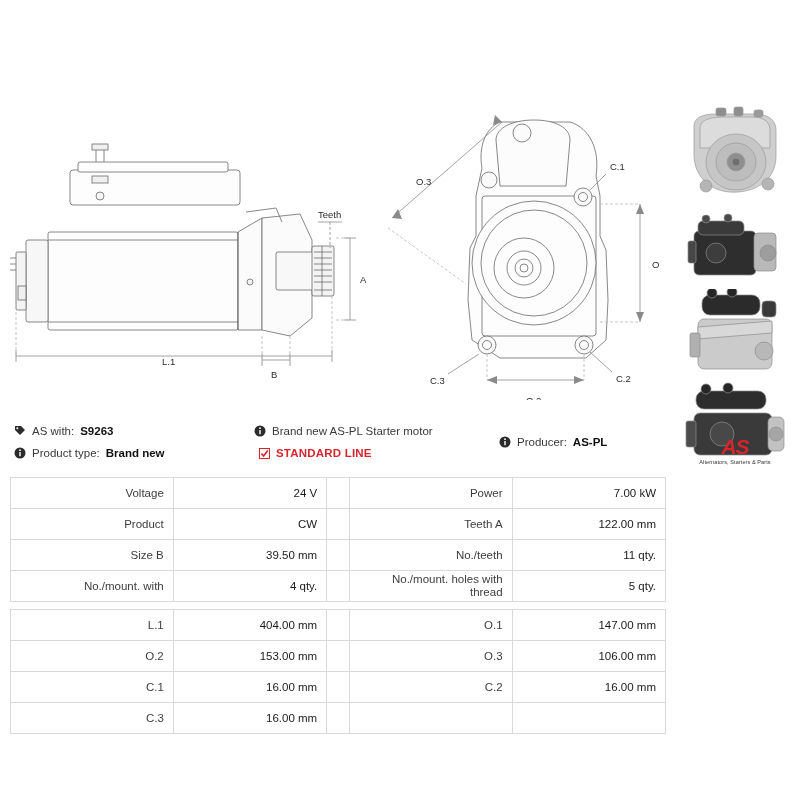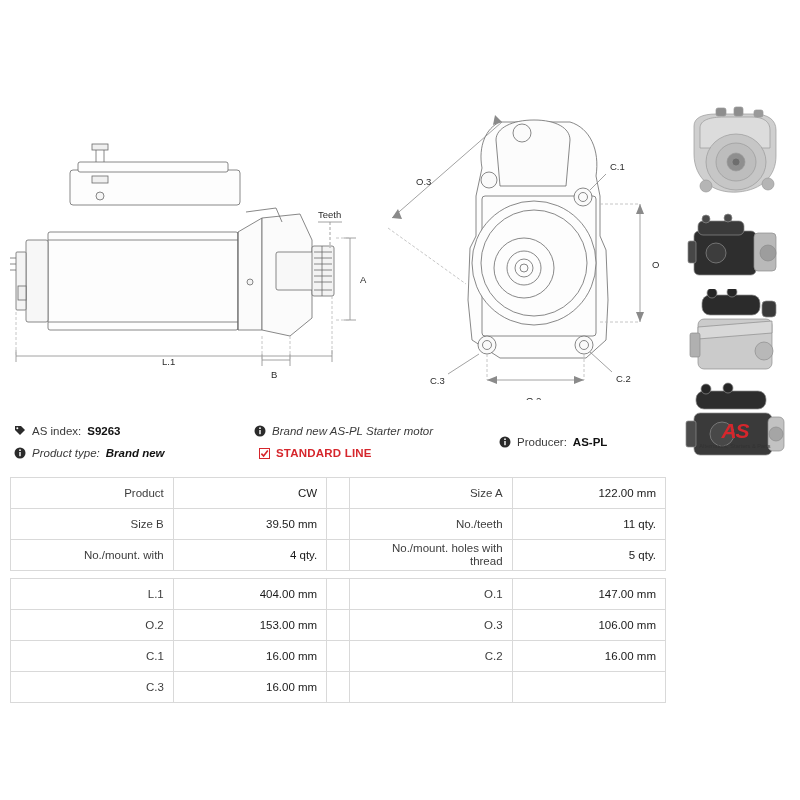--- a/index.html
+++ b/index.html
@@ -58,37 +58,37 @@
     display: flex;
     align-items: center;
     height: 22px;
   }
   .infocell {
     display: flex;
     align-items: center;
     gap: 6px;
   }
   .c1 { width: 240px; }
-  .c2 { width: 245px; font-style: italic; }
+  .c2 { width: 245px; }
   .c3 { width: 175px; margin-top: 21px; }
   .lbl { color: #3a3a3a; }
   .val { font-weight: bold; color: #111; text-align: center; }
   .tag-icon svg, .info-icon svg, .check-icon svg { display:block; }
   .stdline {
     color: #d6262c;
     font-weight: bold;
     font-size: 11.5px;
     letter-spacing: .2px;
   }
 
   
   .aspl-logo {
     position: absolute;
     right: 6px;
-    top: 420px;
+    top: 436px;
     width: 118px;
     text-align: center;
   }
   .aspl-logo .mark {
     font-size: 21px;
     font-weight: bold;
     font-style: italic;
     color: #d6262c;
     letter-spacing: -1px;
     line-height: 1;
@@ -339,21 +339,21 @@
 
   <div class="infobar">
     <div class="inforow">
       <div class="infocell c1">
         <span class="tag-icon">
           <svg width="12" height="12" viewBox="0 0 12 12">
               <path d="M1 1 H7 L11 5 L6 10 L1 5 Z" fill="#2b2b2b"></path>
               <circle cx="3.3" cy="3.3" r="1" fill="#fff"></circle>
             </svg>
         </span>
-        <span class="lbl">AS index:</span>
+        <span class="lbl">AS with:</span>
         <span class="val">S9263</span>
       </div>
       <div class="infocell c2">
         <span class="info-icon">
           <svg width="12" height="12" viewBox="0 0 12 12">
               <circle cx="6" cy="6" r="5.5" fill="#2b2b2b"></circle>
               <rect x="5.3" y="5" width="1.4" height="4.2" fill="#fff"></rect>
               <circle cx="6" cy="3.2" r="0.9" fill="#fff"></circle>
             </svg>
         </span>
@@ -397,24 +397,31 @@
   </div>
 
   <div class="aspl-logo">
     <div class="mark">AS</div>
     <div class="sub">Alternators, Starters &amp; Parts</div>
   </div>
 
   <table class="spec">
     <tbody>
       <tr>
+        <td class="k">Voltage</td>
+        <td class="v">24 V</td>
+        <td class="spacer"></td>
+        <td class="k">Power</td>
+        <td class="v">7.00 kW</td>
+      </tr>
+      <tr>
         <td class="k">Product</td>
         <td class="v">CW</td>
         <td class="spacer"></td>
-        <td class="k">Size A</td>
+        <td class="k">Teeth A</td>
         <td class="v">122.00 mm</td>
       </tr>
       <tr>
         <td class="k">Size B</td>
         <td class="v">39.50 mm</td>
         <td class="spacer"></td>
         <td class="k">No./teeth</td>
         <td class="v">11 qty.</td>
       </tr>
       <tr>

